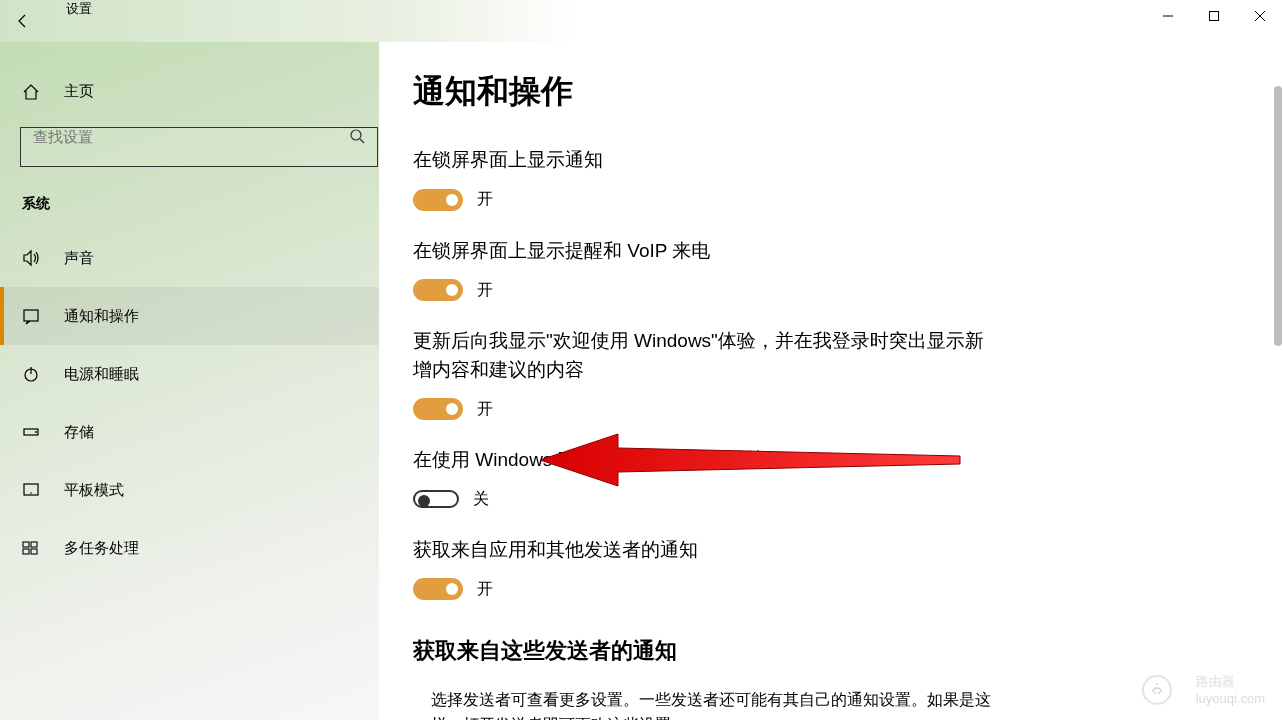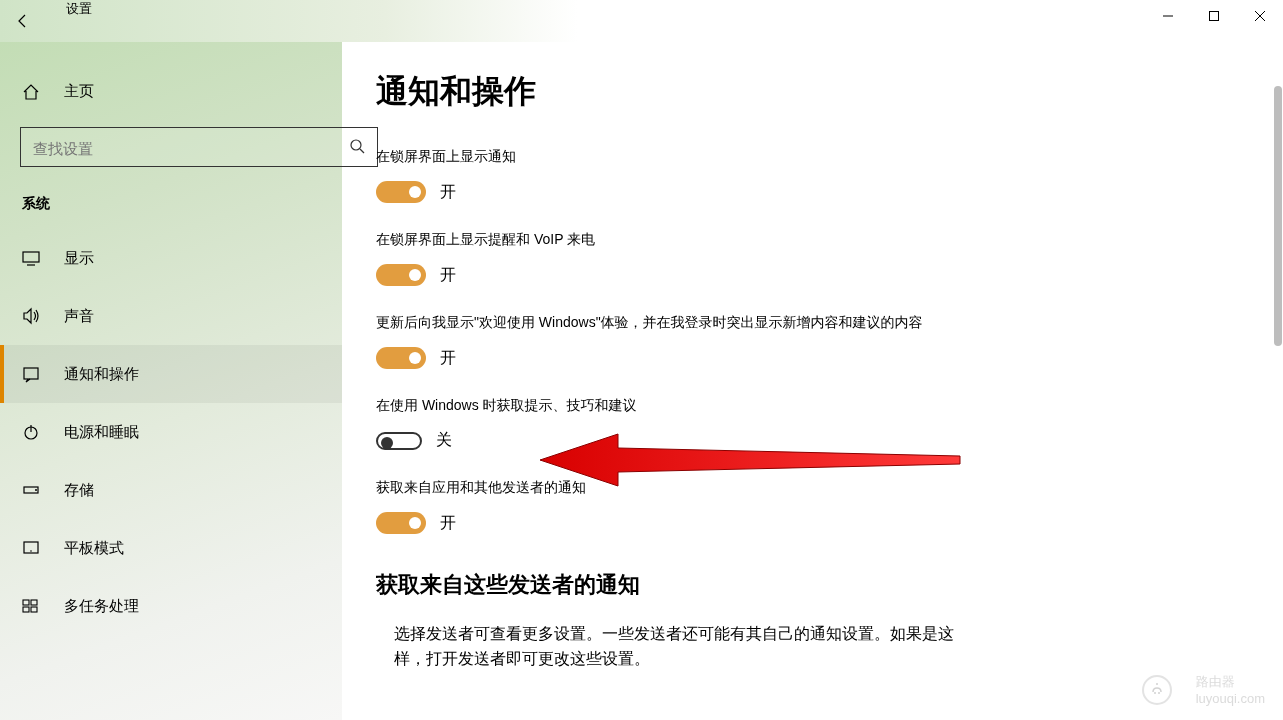--- a/index.html
+++ b/index.html
@@ -26,40 +26,40 @@
     width: 46px; height: 32px;
     display: flex; align-items: center; justify-content: center;
     font-size: 14px;
   }
   .win-btn svg { stroke: #000; fill: none; stroke-width: 1; }
 
   
   .body-area { display: flex; height: calc(720px - 42px); }
 
   .sidebar {
-    width: 342px;
+    width: 379px;
     background: linear-gradient(160deg, #c3ddb5 0%, #d1e2c6 25%, #e3ebdc 55%, #f0f2ee 80%, #f7f7f6 100%);
     padding-top: 30px;
     position: relative;
   }
   .home-row {
     display: flex; align-items: center;
     padding: 10px 22px;
     font-size: 15px;
   }
   .home-row .icon { width: 20px; margin-right: 22px; display:flex; }
   .search-wrap {
     margin: 16px 20px 0 20px;
   }
   .search-box {
     width: 358px; height: 40px;
     border: 1px solid #333;
     background: rgba(255,255,255,0.1);
-    display: flex; align-items: flex-end;
-    padding: 9px 12px;
+    display: flex; align-items: flex-start;
+    padding: 0 12px;
   }
   .search-box input {
     flex: 1; border: none; background: transparent;
     font-size: 15px; color: #555; outline: none;
   }
   .search-box .search-icon { font-size: 15px; }
   .category-label {
     padding: 28px 22px 16px 22px;
     font-size: 14px; font-weight: 600;
   }
@@ -84,21 +84,21 @@
     padding: 28px 40px 0 34px;
     overflow-y: auto;
     position: relative;
   }
   .page-title {
     font-size: 32px; font-weight: 600;
     margin-bottom: 32px;
   }
   .setting-group { margin-bottom: 26px; max-width: 580px; }
   .setting-label {
-    font-size: 14px;
+    font-size: 19px;
     margin-bottom: 14px;
     line-height: 1.5;
   }
   .toggle-row { display: flex; align-items: center; gap: 14px; }
   .toggle {
     width: 50px; height: 22px;
     border-radius: 11px;
     position: relative;
     cursor: pointer;
   }
@@ -220,29 +220,20 @@
         <span class="search-icon">
           <svg width="16" height="16" viewBox="0 0 16 16">
               <circle cx="7" cy="7" r="5" stroke="#333" stroke-width="1.2" fill="none"></circle>
               <line x1="11" y1="11" x2="15" y2="15" stroke="#333" stroke-width="1.2"></line>
             </svg>
         </span>
       </div>
     </div>
     <div class="category-label">系统</div>
 
-    <div class="nav-item">
-      <span class="icon">
-          <svg width="18" height="18" viewBox="0 0 18 18">
-            <rect x="1" y="3" width="16" height="10" stroke="#000" fill="none" stroke-width="1.2"></rect>
-            <line x1="5" y1="16" x2="13" y2="16" stroke="#000" stroke-width="1.2"></line>
-          </svg>
-        </span>
-      <span>显示</span>
-    </div>
     <div class="nav-item">
       <span class="icon">
           <svg width="18" height="18" viewBox="0 0 18 18">
             <path d="M2 6 H5 L9 2 V16 L5 12 H2 Z M12 5 Q15 9 12 13 M14 3 Q18 9 14 15" stroke="#000" fill="none" stroke-width="1.2"></path>
           </svg>
         </span>
       <span>声音</span>
     </div>
     <div class="nav-item selected">
       <span class="icon">

